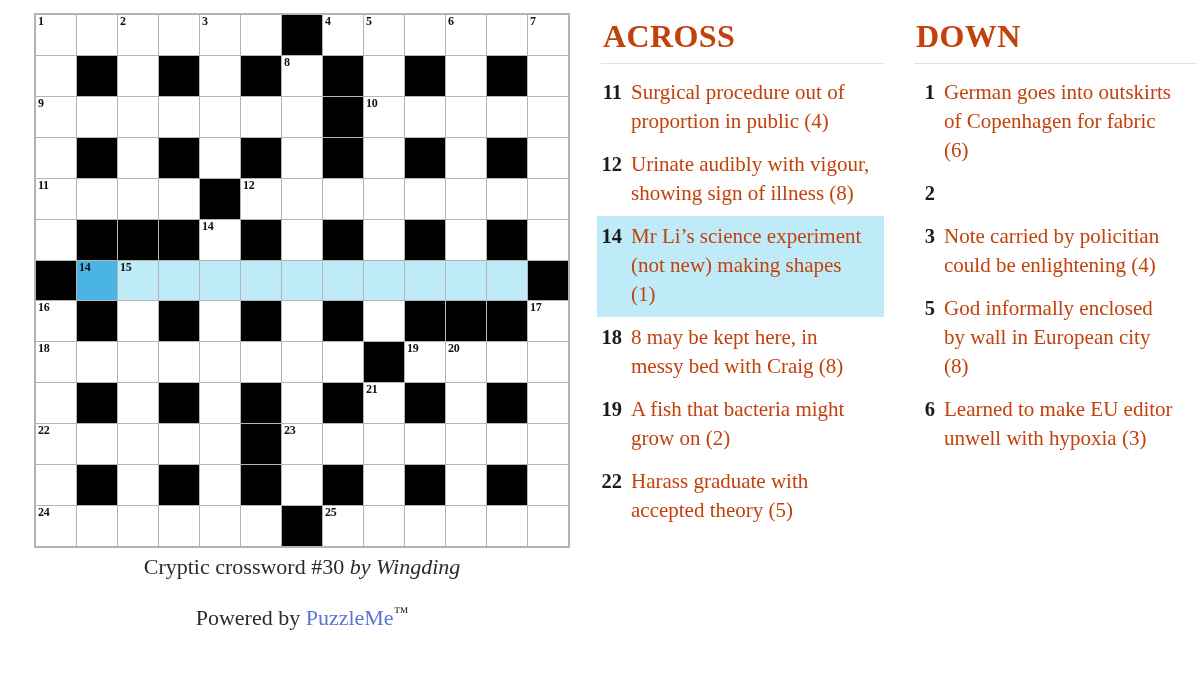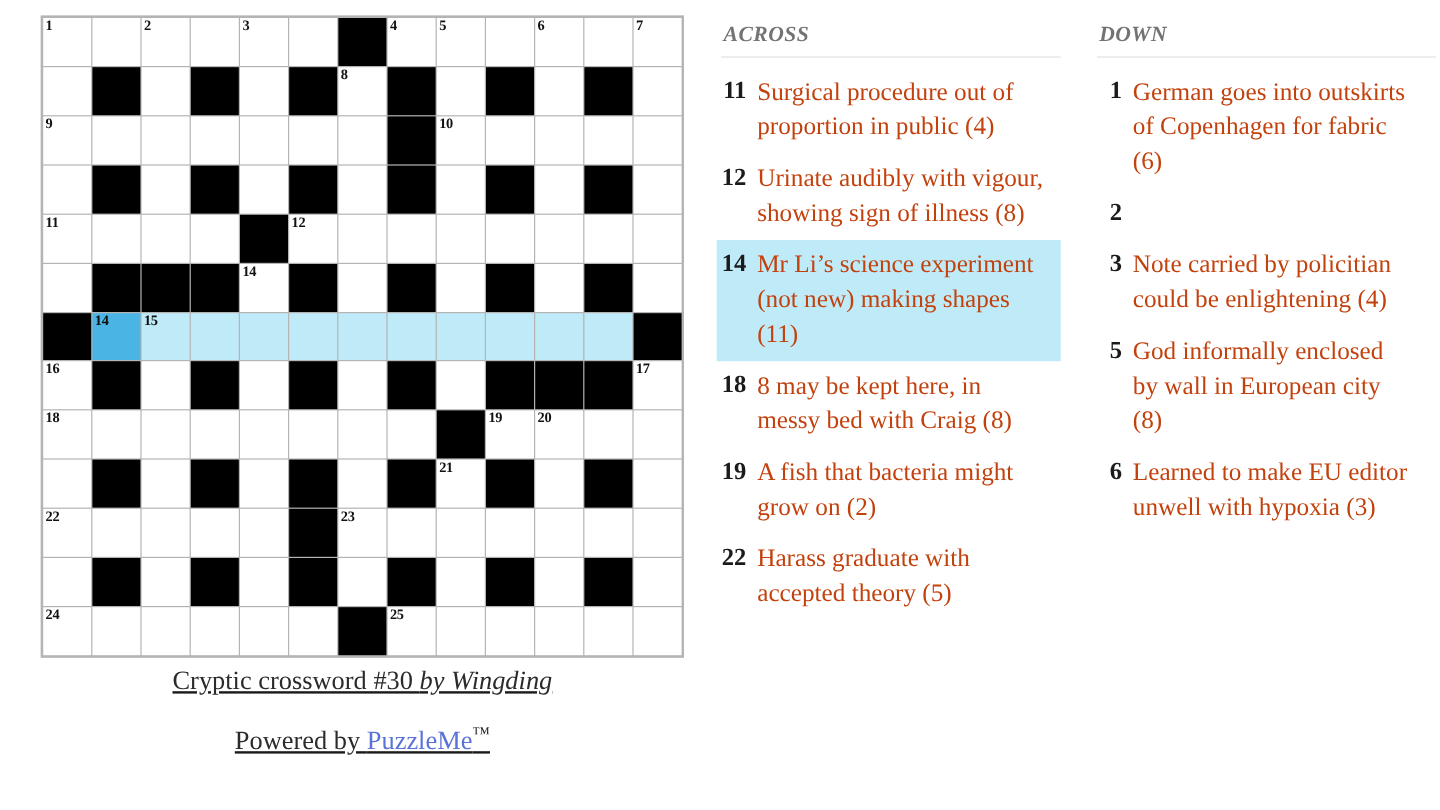--- a/index.html
+++ b/index.html
@@ -74,21 +74,20 @@
     letter-spacing: -0.3px;
   }
 
   #caption {
     position: absolute;
     left: 0;
     top: 552px;
     width: 604px;
     text-align: center;
     line-height: 1.35;
-    text-decoration: underline;
   }
   #caption .line1 {
     font-family: "Liberation Serif", serif;
     font-size: 22px;
     color: #2b2b2b;
   }
   #caption .line1 .byline {
     font-style: italic;
   }
   #caption .line2 {
@@ -117,25 +116,24 @@
     gap: 26px;
     overflow: hidden;
   }
   .clue-col {
     width: 287px;
     overflow: hidden;
   }
   .clue-head {
     font-family: "Liberation Serif", serif;
     font-weight: bold;
-    font-size: 18px;
+    font-size: 32px;
     letter-spacing: 0.4px;
-    color: #737373;
+    color: #c2410c;
     padding: 18px 0 8px 6px;
-    font-style: italic;
   }
   .clue-rule {
     height: 1px;
     background: #e2e2e2;
     margin: 0 0 8px 4px;
   }
   .clue {
     display: flex;
     align-items: flex-start;
     padding: 6px 8px 8px 4px;
@@ -417,21 +415,21 @@
           <div class="clue">
             <div class="clue-num">11</div>
             <div class="clue-text">Surgical procedure out of proportion in public (4)</div>
           </div>
           <div class="clue">
             <div class="clue-num">12</div>
             <div class="clue-text">Urinate audibly with vigour, showing sign of illness (8)</div>
           </div>
           <div class="clue selected">
             <div class="clue-num">14</div>
-            <div class="clue-text">Mr Li’s science experiment (not new) making shapes (11)</div>
+            <div class="clue-text">Mr Li’s science experiment (not new) making shapes (1)</div>
           </div>
           <div class="clue">
             <div class="clue-num">18</div>
             <div class="clue-text">8 may be kept here, in messy bed with Craig (8)</div>
           </div>
           <div class="clue">
             <div class="clue-num">19</div>
             <div class="clue-text">A fish that bacteria might grow on (2)</div>
           </div>
           <div class="clue">

